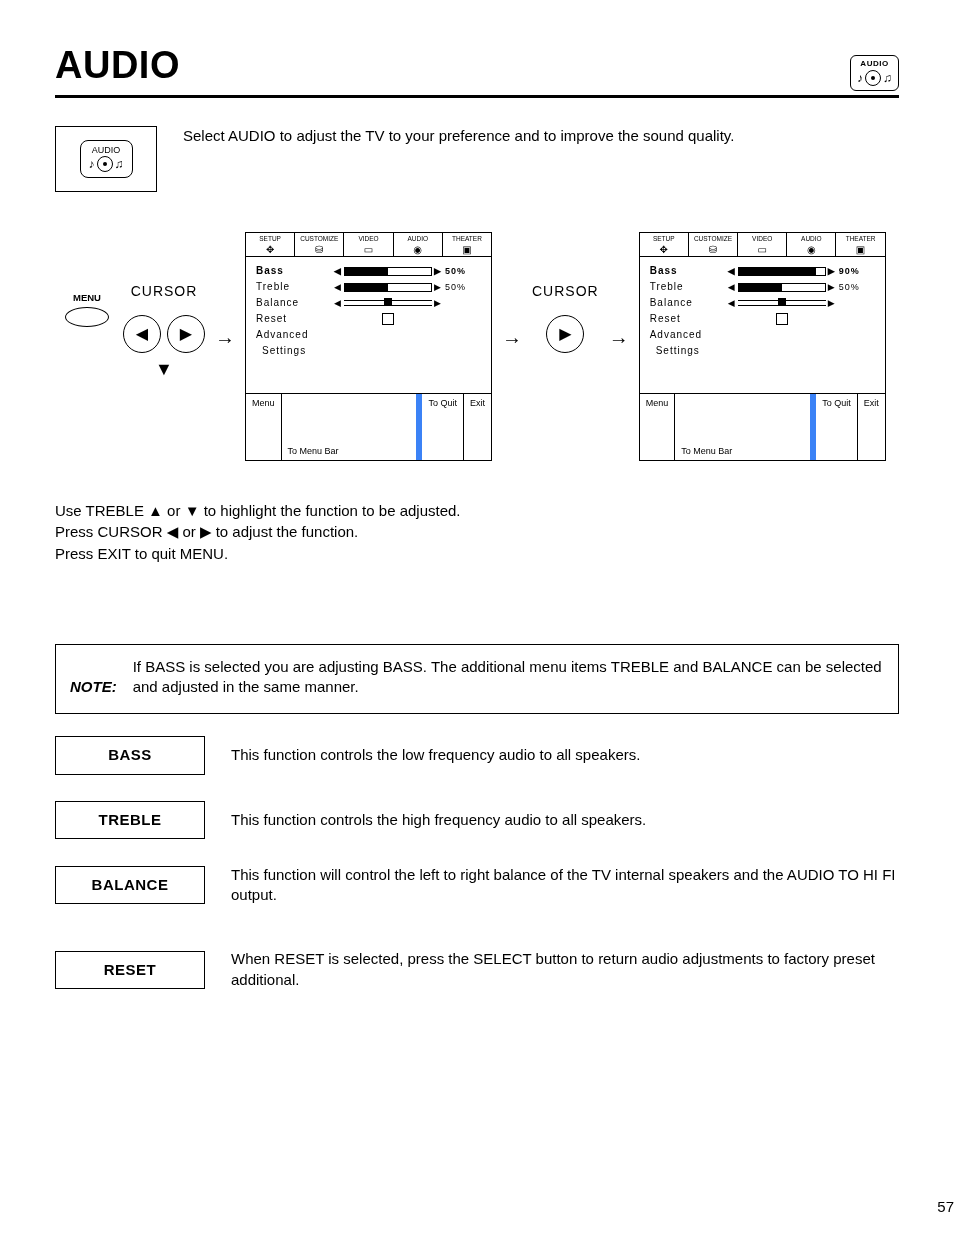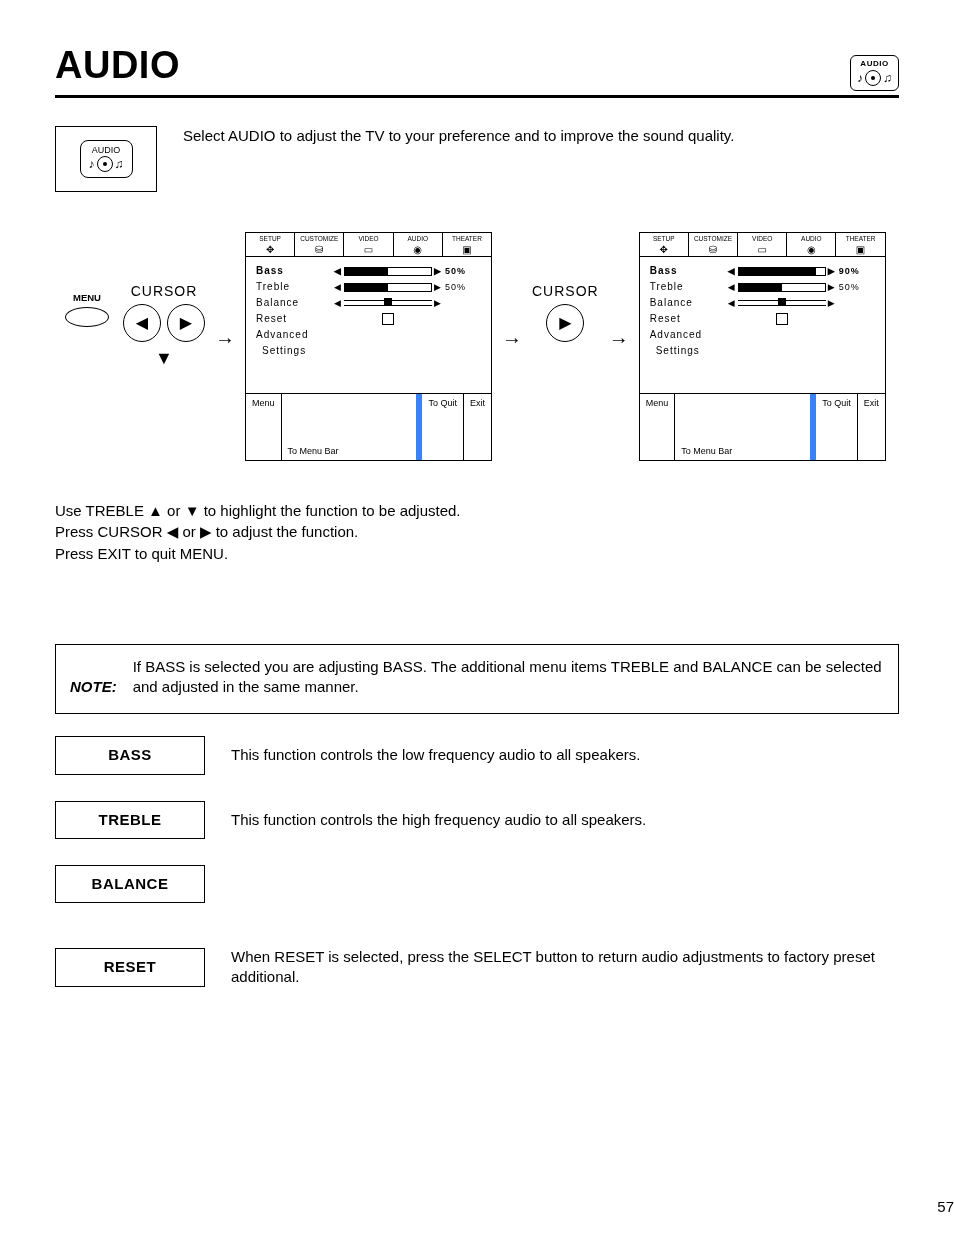--- a/index.html
+++ b/index.html
@@ -108,21 +108,21 @@
     width: 42px; height: 18px;
     border: 1.5px solid #000;
     border-radius: 50%/50%;
     margin-top: 2px;
     margin-bottom: 6px;
   }
   .cursor-lbl {
     font-size: 14px;
     letter-spacing: 1px;
     text-align:center;
-    margin-bottom: 3px;
+    margin-bottom: 14px;
   }
   .cursor-cluster {
     display:flex;
     flex-direction:column;
     align-items:center;
     margin-top: 50px;
   }
   .cursor-row { display:flex; gap:6px; }
   .almond {
     width: 36px; height: 36px;
@@ -464,20 +464,21 @@
     <div class="def-row">
       <div class="def-box">BASS</div>
       <div class="def-text">This function controls the low frequency audio to all speakers.</div>
     </div>
     <div class="def-row">
       <div class="def-box">TREBLE</div>
       <div class="def-text">This function controls the high frequency audio to all speakers.</div>
     </div>
     <div class="def-row">
       <div class="def-box">BALANCE</div>
+      <div class="def-text">This function will control the left to right balance of the TV internal speakers and the AUDIO TO HI FI output.</div>
     </div>
     <div class="def-row spaced">
       <div class="def-box">RESET</div>
       <div class="def-text">When RESET is selected, press the SELECT button to return audio adjustments to factory preset additional.</div>
     </div>
   </div>
 
   <div class="pagenum">57</div>
 </div>
 

